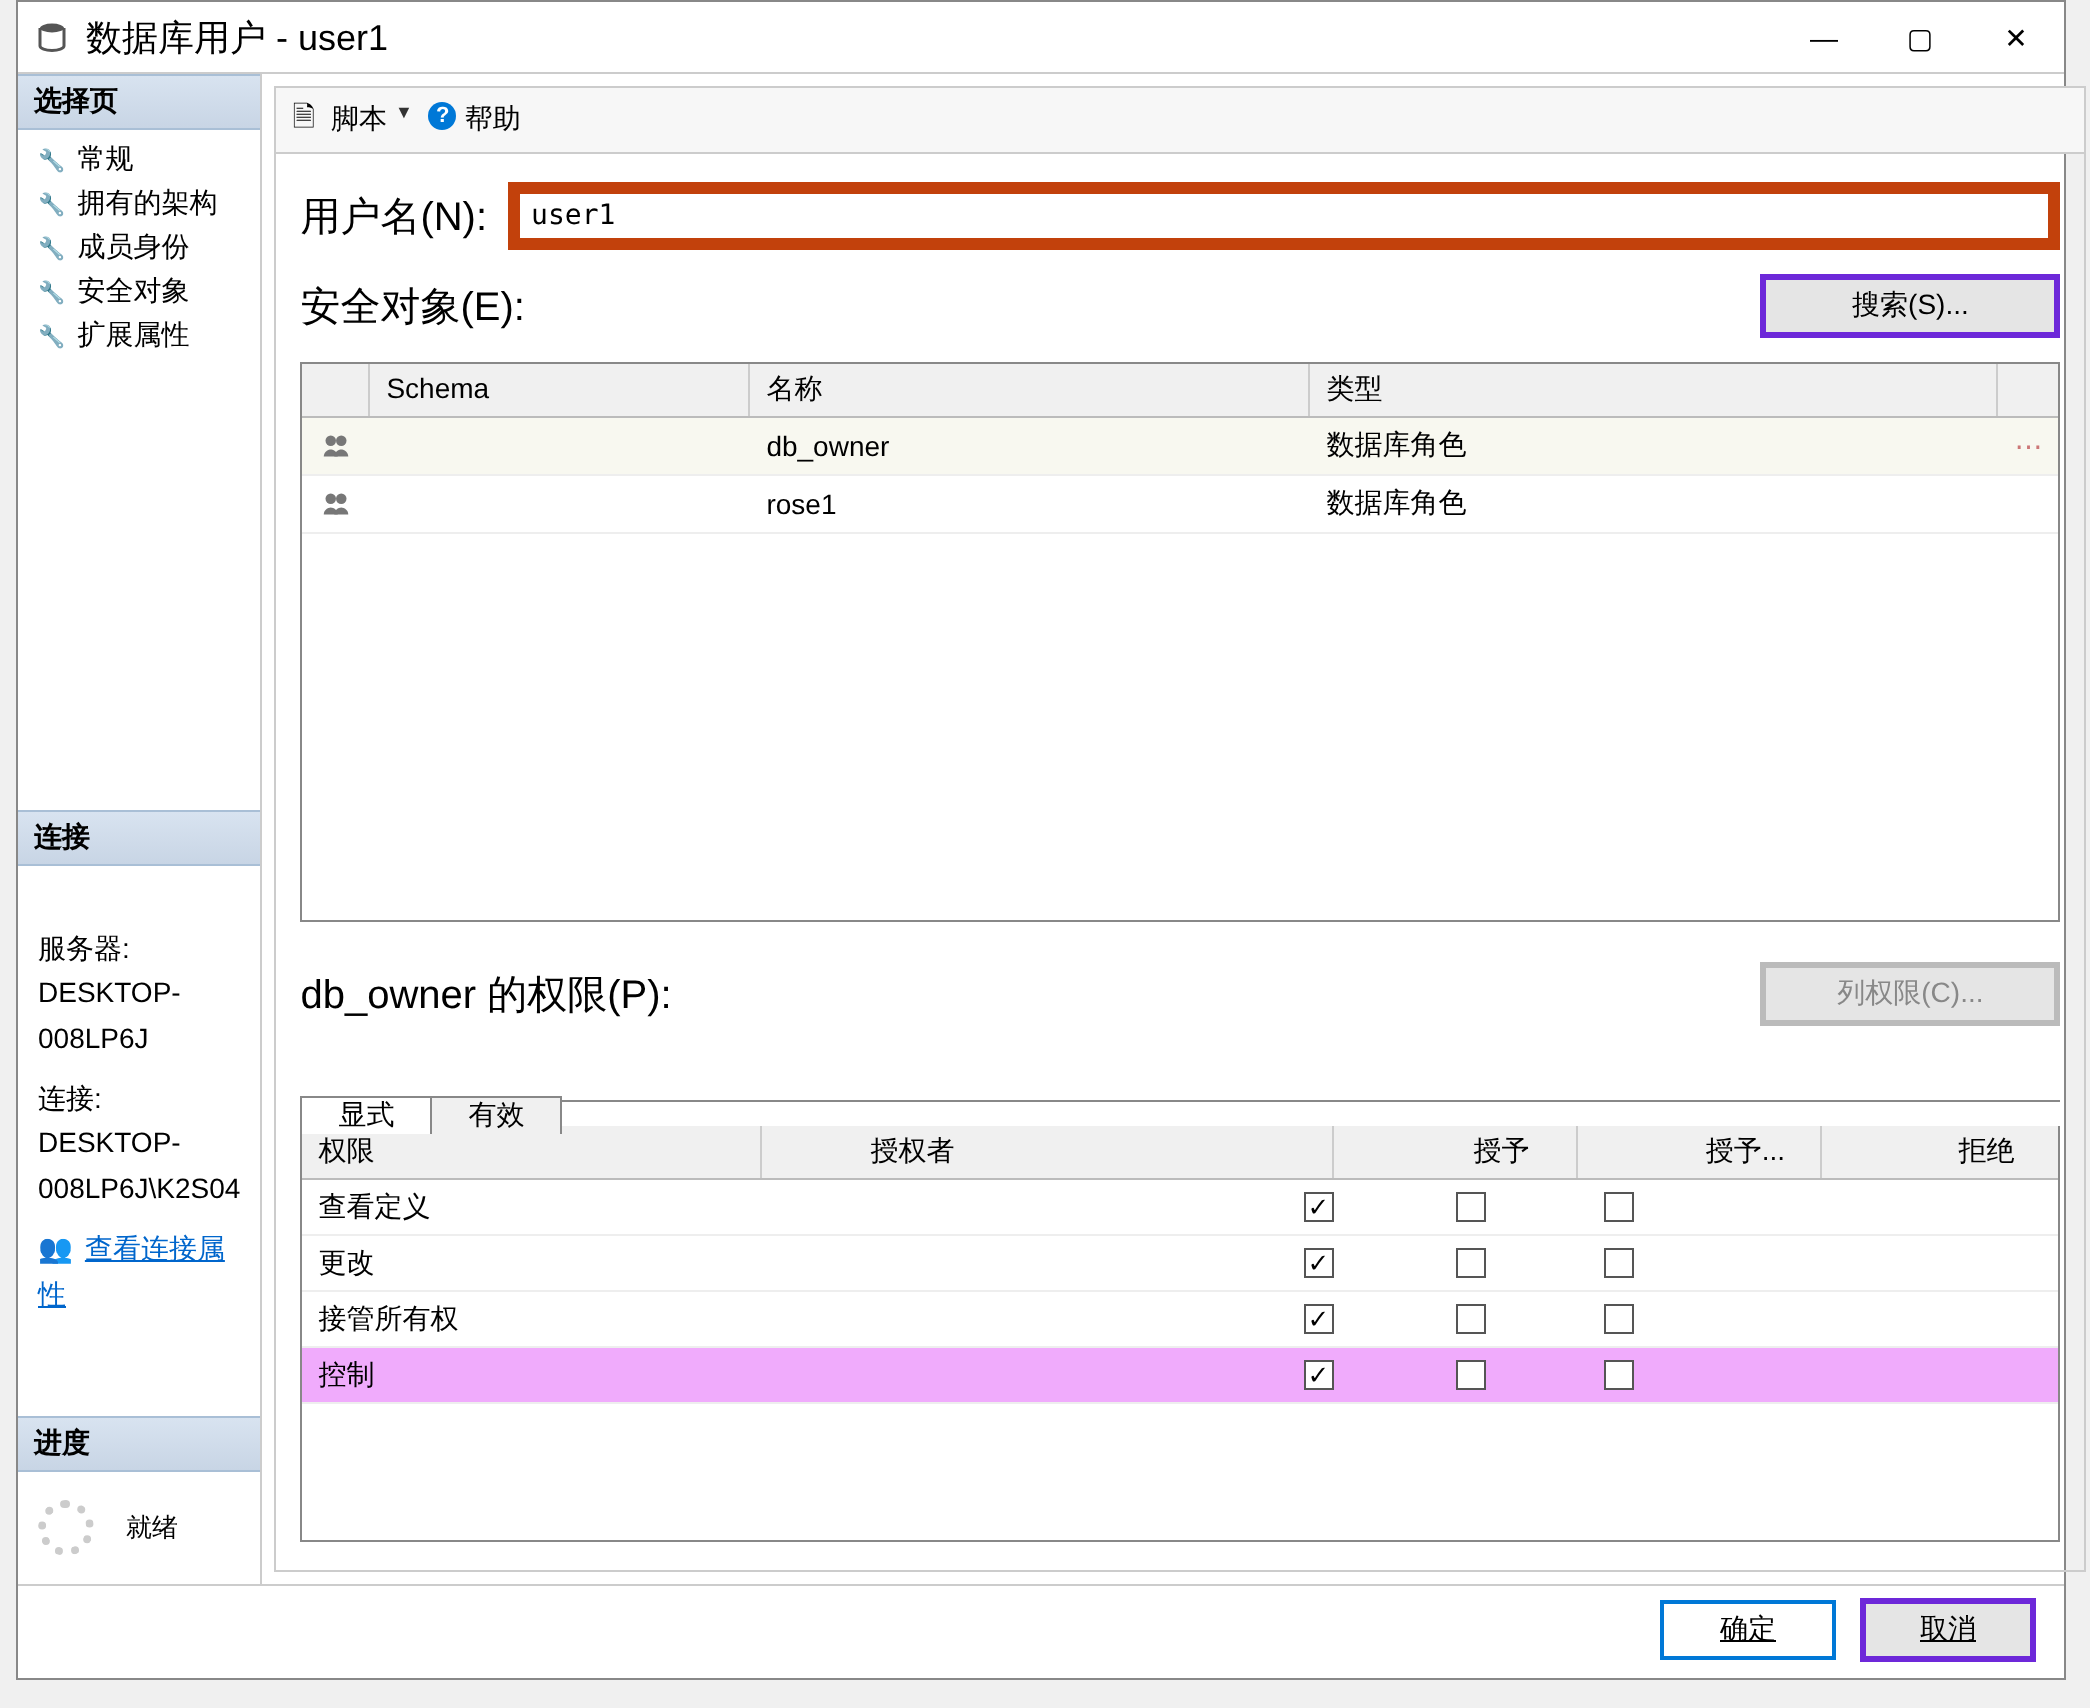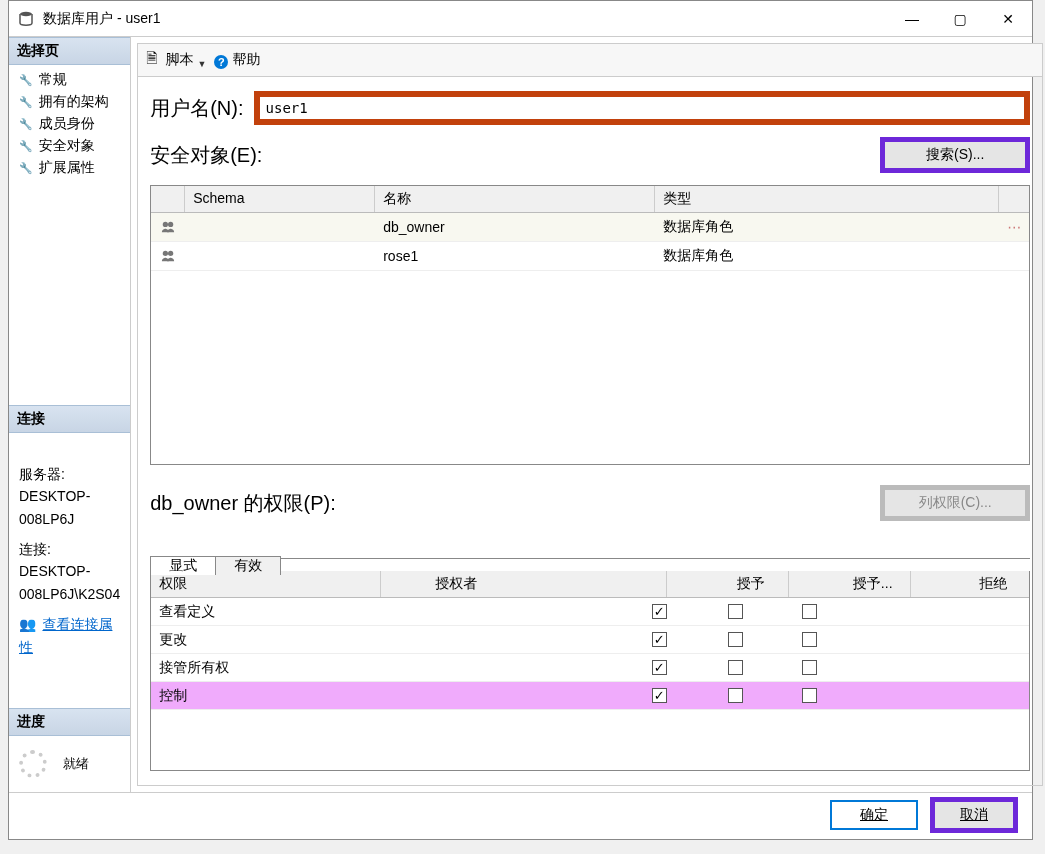--- a/index.html
+++ b/index.html
@@ -23,21 +23,21 @@
       align-items: center;
       border-bottom: 1px solid #ccc;
       background: #fff;
       padding-left: 8px;
     }
     .titlebar-icon {
       width: 18px; height: 18px;
       margin-right: 8px;
       display:flex;align-items:center;justify-content:center;
     }
-    .title-text { font-size: 14px; }
+    .title-text { font-size: 18px; }
     .win-controls { margin-left:auto; display:flex; }
     .win-btn {
       width: 48px; height: 30px;
       display:flex;align-items:center;justify-content:center;
       font-size: 14px;
       cursor:pointer;
     }
     .main-area {
       display:flex;
       height: 755px;
@@ -84,21 +84,21 @@
       display:flex;flex-direction:column;
     }
     .toolbar {
       display:flex; align-items:center;
       gap:8px;
       padding: 4px 8px;
       border: 1px solid #ccc;
       background: #f7f7f7;
       font-size:14px;
     }
-    .tb-item { display:flex; align-items:flex-end; gap:4px; cursor:pointer; }
+    .tb-item { display:flex; align-items:flex-start; gap:4px; cursor:pointer; }
     .dropdown-arrow { font-size: 9px; color:#333; }
     .help-icon {
       width:14px;height:14px;border-radius:50%;
       background:#0078d7;color:#fff;display:flex;align-items:center;justify-content:center;
       font-size:11px;font-weight:bold;
     }
 
     .content {
       flex:1; border:1px solid #ccc; border-top:none;
       padding:14px 12px;
@@ -106,21 +106,21 @@
       gap:12px;
     }
     .form-row { display:flex; align-items:center; gap:10px; }
     .form-label { font-size:20px; }
     .text-input {
       flex:1; border:6px solid #c2410c; padding:3px 6px;
       font-family: Consolas, monospace; font-size:14px;
     }
     .sec-row { display:flex; align-items:center; justify-content:space-between; }
     .btn {
-      border:5px solid #6d28d9; background:#e5e5e5;
+      border:3px solid #6d28d9; background:#e5e5e5;
       padding:4px 20px; font-size:14px; cursor:pointer;
       min-width:150px; text-align:center;
     }
     .btn.disabled { color:#888; border-color:#bbb; cursor:default; }
 
     .grid1 {
       border:1px solid #888; height:280px;
       background:#fff;
     }
     .grid1-header {

